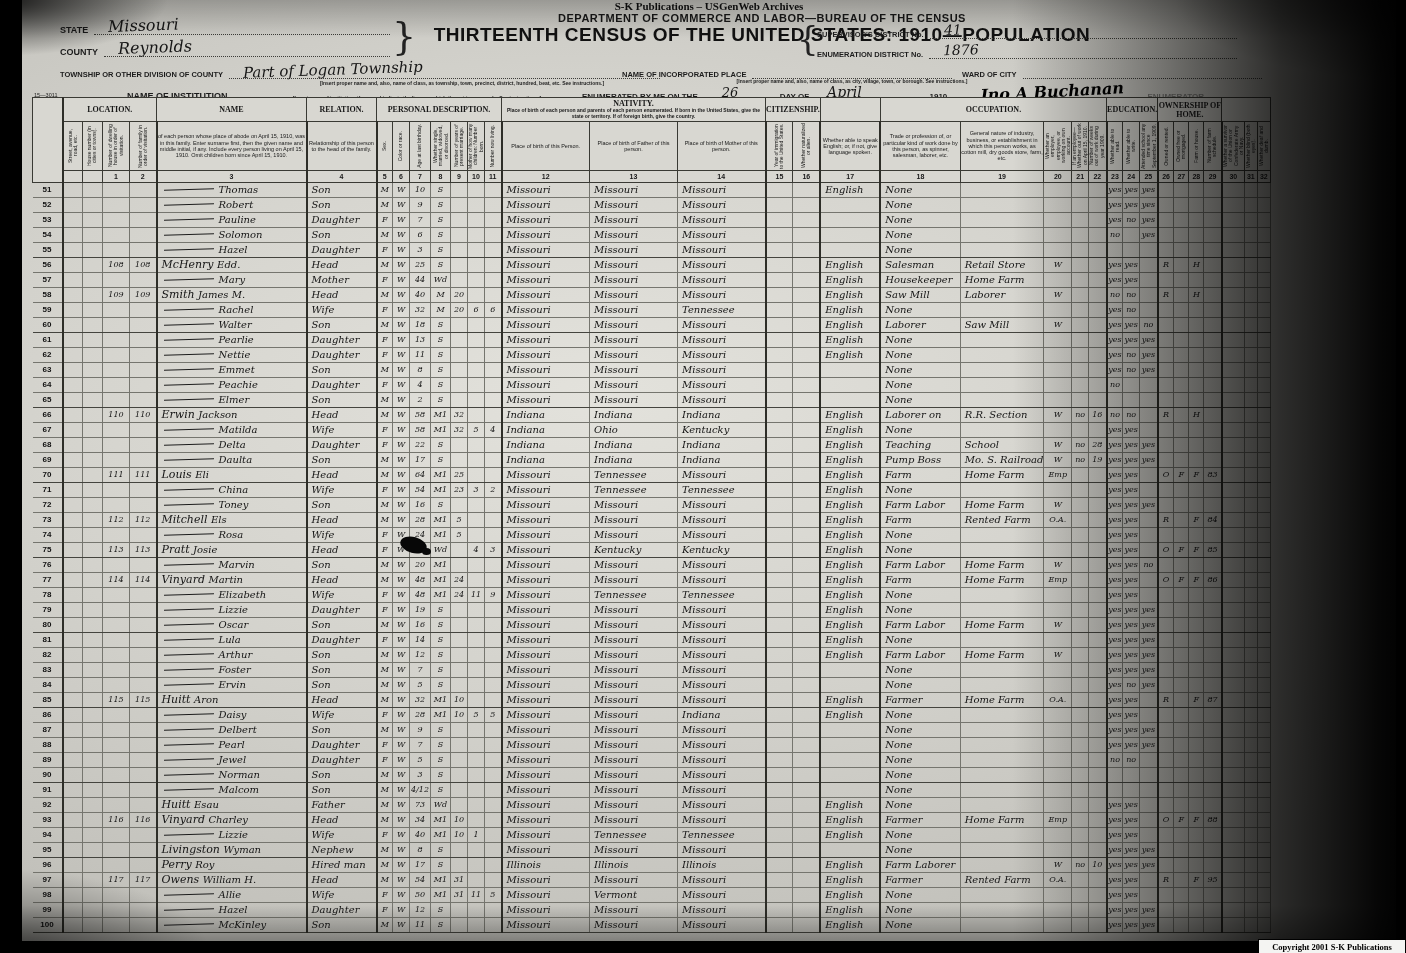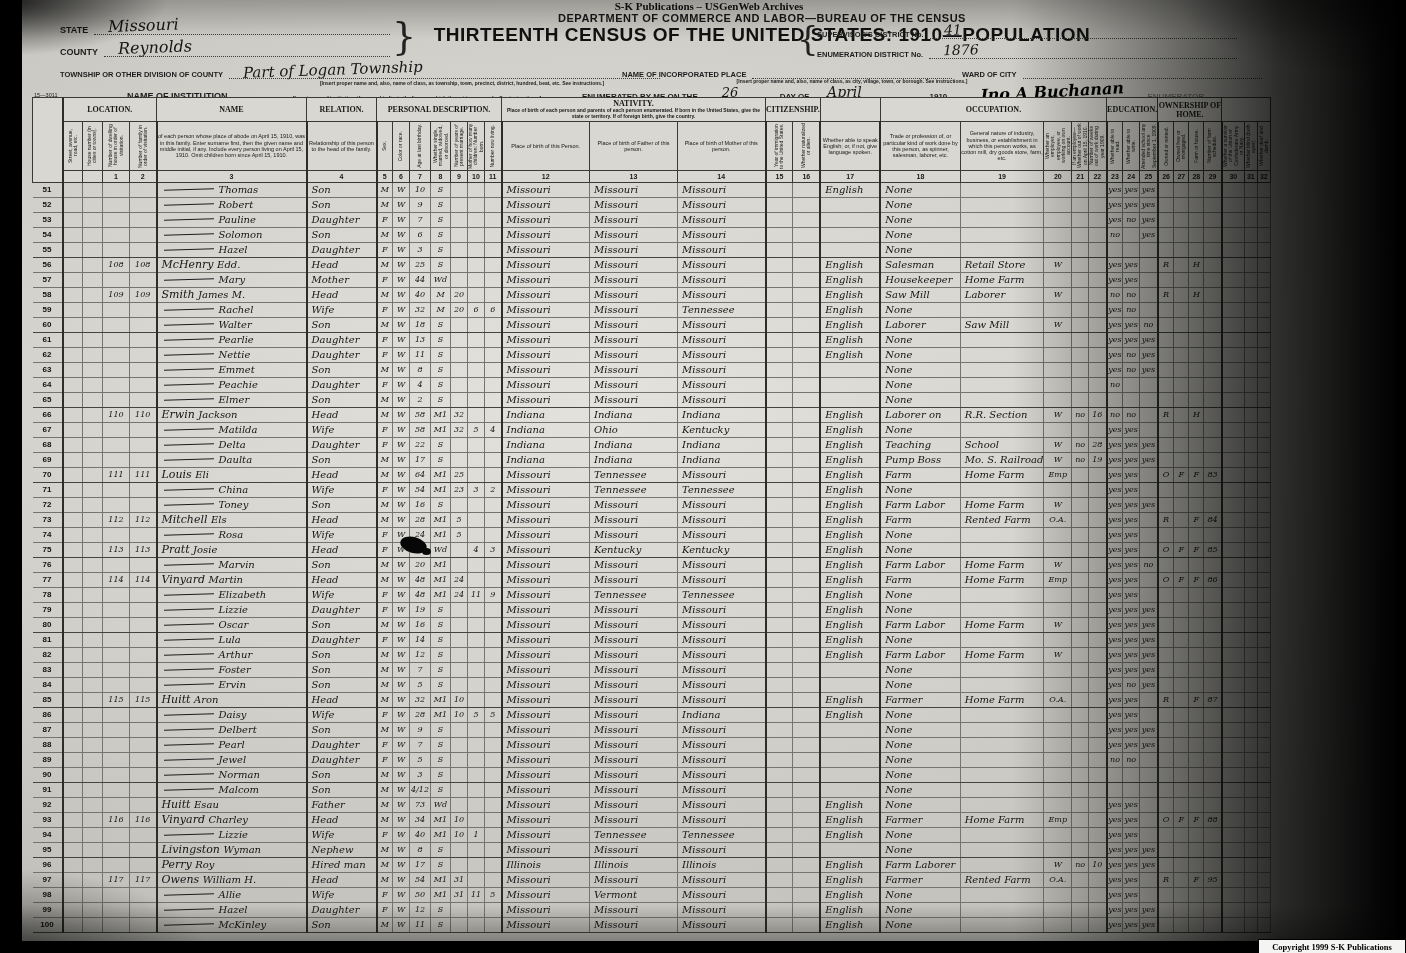--- a/index.html
+++ b/index.html
@@ -2184,14 +2184,14 @@
             <td class="t"></td>
           </tr>
         </tbody>
       </table>
 
     <div class="blot"></div>
     <div class="blot2"></div>
   </div>
 
   <div class="vig"></div>
-  <div class="copyright">Copyright 1999 S-K Publications</div>
+  <div class="copyright">Copyright 2001 S-K Publications</div>
 </div>
 
 </body></html>

